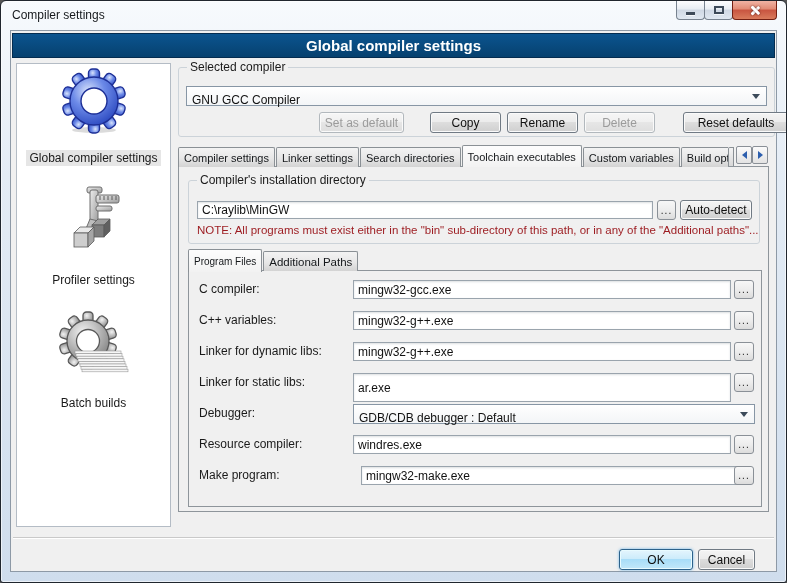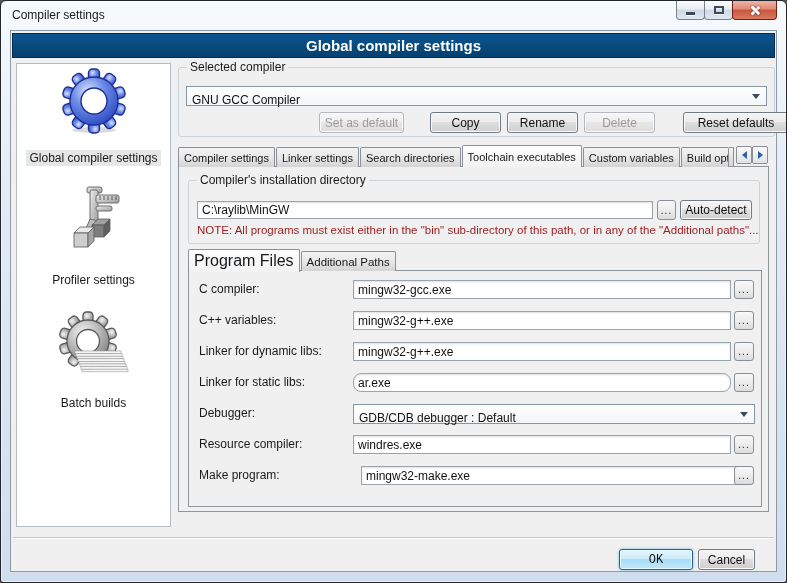--- a/index.html
+++ b/index.html
@@ -257,57 +257,57 @@
 
       <div class="groupbox" style="left:9px; top:13px; width:572px; height:64px;">
         <span class="legend">Compiler's installation directory</span>
         <input class="textbox" style="left: 8px; top: 20px; width: 456px; height: 18px;" value="C:\raylib\MinGW">
         <div class="mini-btn" style="left:468px; top:19px; width:19px; height:20px;">...</div>
         <div class="btn" style="left:491px; top:19px; width:72px; height:20px;">Auto-detect</div>
         <div class="note" style="left:8px; top:43px;">NOTE: All programs must exist either in the "bin" sub-directory of this path, or in any of the "Additional paths"...</div>
       </div>
 
       <div class="tabbar" style="left:9px; top:81px; height:23px; z-index:2;">
-        <div class="tab active" style="font-size:16px;">Program Files</div>
+        <div class="tab active" style="font-size:10px;">Program Files</div>
         <div class="tab" style="font-size:11.5px;">Additional Paths</div>
       </div>
 
       <div class="tabpanel" style="left:9px; top:103px; width:574px; height:237px;">
 
         <div class="row-label" style="left:10px; top:11px;">C compiler:</div>
         <input class="textbox" style="left: 164px; top: 9px; width: 378px; height: 19px;" value="mingw32-gcc.exe">
         <div class="mini-btn" style="left:545px; top:9px; width:20px; height:19px;">...</div>
 
         <div class="row-label" style="left:10px; top:42px;">C++ variables:</div>
         <input class="textbox" style="left: 164px; top: 40px; width: 378px; height: 19px;" value="mingw32-g++.exe">
         <div class="mini-btn" style="left:545px; top:40px; width:20px; height:19px;">...</div>
 
         <div class="row-label" style="left:10px; top:73px;">Linker for dynamic libs:</div>
         <input class="textbox" style="left: 164px; top: 71px; width: 378px; height: 19px;" value="mingw32-g++.exe">
         <div class="mini-btn" style="left:545px; top:71px; width:20px; height:19px;">...</div>
 
         <div class="row-label" style="left:10px; top:104px;">Linker for static libs:</div>
-        <input class="textbox" style="left: 164px; top: 102px; width: 378px; height: 19px; border-radius: 8px;" value="ar.exe">
+        <input class="textbox" style="left: 164px; top: 102px; width: 378px; height: 29px;" value="ar.exe">
         <div class="mini-btn" style="left:545px; top:102px; width:20px; height:19px;">...</div>
 
         <div class="row-label" style="left:10px; top:135px;">Debugger:</div>
         <div class="combo" style="left:164px; top:133px; width:402px; height:20px;">
           <span>GDB/CDB debugger : Default</span>
           <span class="combo-arrow"></span>
         </div>
 
         <div class="row-label" style="left:10px; top:166px;">Resource compiler:</div>
         <input class="textbox" style="left: 164px; top: 164px; width: 378px; height: 19px;" value="windres.exe">
         <div class="mini-btn" style="left:545px; top:164px; width:20px; height:19px;">...</div>
 
         <div class="row-label" style="left:10px; top:197px;">Make program:</div>
         <input class="textbox" style="left: 164px; top: 195px; width: 378px; height: 19px; margin-left: 8px;" value="mingw32-make.exe">
         <div class="mini-btn" style="left:545px; top:195px; width:20px; height:19px;">...</div>
 
       </div>
     </div>
 
     <div class="separator" style="top:506px;"></div>
-    <div class="btn default" style="left:608px; top:518px; width:74px; height:21px;font-family:Liberation Mono, monospace;">OK</div>
+    <div class="btn default" style="left:608px; top:518px; width:74px; height:21px;">OK</div>
     <div class="btn" style="left:687px; top:518px; width:57px; height:21px;">Cancel</div>
 
   </div>
 </div>
 
 </body></html>

